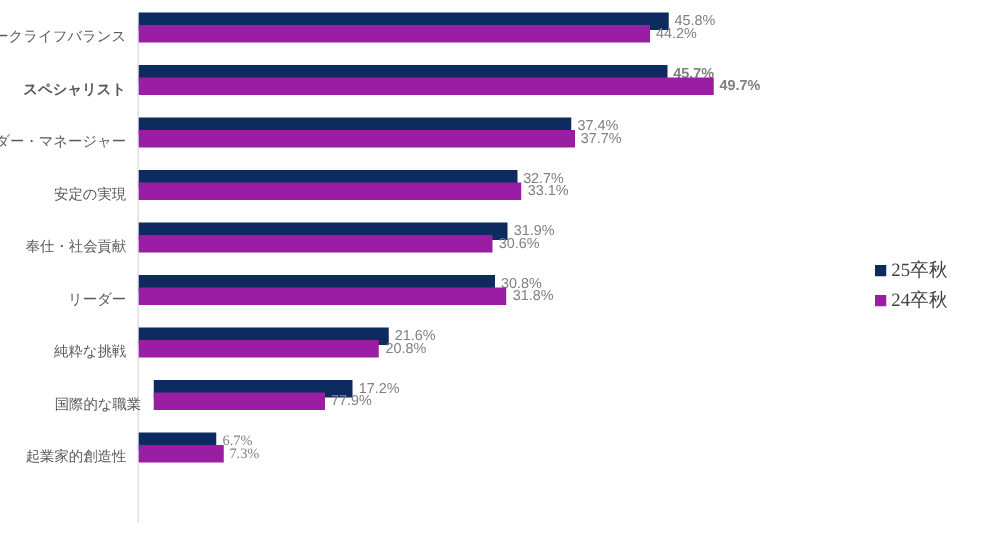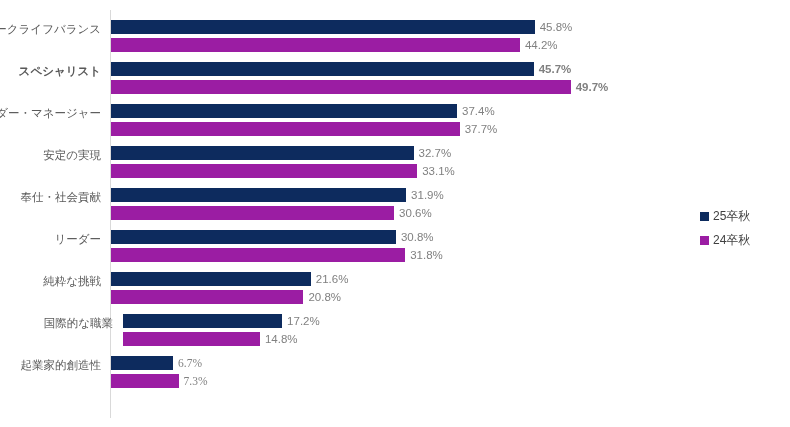--- a/index.html
+++ b/index.html
@@ -60,22 +60,22 @@
     height: 42px;
     width: 679px;
   }
   .bar-line {
     position: absolute;
     left: 0;
     height: 14px;
     display: flex;
     align-items: center;
   }
-  .bar-line.first { top: 12px; }
-  .bar-line.second { top: 30px; }
+  .bar-line.first { top: 2px; }
+  .bar-line.second { top: 12px; }
 
   .bar {
     height: 14px;
     display: block;
   }
   .bar.s0 { background: #0d2b5e; }
   .bar.s1 { background: #9b1da3; }
 
   .bar-value {
     font-size: 11.5px;
@@ -100,23 +100,24 @@
   }
   .legend-swatch {
     width: 9px;
     height: 9px;
     flex: 0 0 9px;
     margin-right: 4px;
   }
   .legend-swatch.s0 { background: #0d2b5e; }
   .legend-swatch.s1 { background: #9b1da3; }
   .legend-text {
-    font-size: 12px;
+    font-size: 15px;
     color: #404040;
     white-space: nowrap;
+    font-family: Liberation Serif, serif;
   }
 </style>
 </head>
 <body>
 
 <div id="chart-root">
 
   <div class="axis-line"></div>
 
   <div id="rows">
@@ -213,21 +214,21 @@
       </div>
       <div class="cat-row" style="top: 302px; margin-left: 12px;">
         <div class="cat-label">国際的な職業</div>
         <div class="bar-wrap">
           <div class="bar-line first">
             <div class="bar s0" style="width: 159.1px;"></div>
             <span class="bar-value">17.2%</span>
           </div>
           <div class="bar-line second">
             <div class="bar s1" style="width: 136.9px;"></div>
-            <span class="bar-value">14.8%</span>
+            <span class="bar-value">77.9%</span>
           </div>
         </div>
       </div>
       <div class="cat-row" style="top: 344px; font-family: Liberation Serif, serif;">
         <div class="cat-label">起業家的創造性</div>
         <div class="bar-wrap">
           <div class="bar-line first">
             <div class="bar s0" style="width: 62px;"></div>
             <span class="bar-value">6.7%</span>
           </div>

